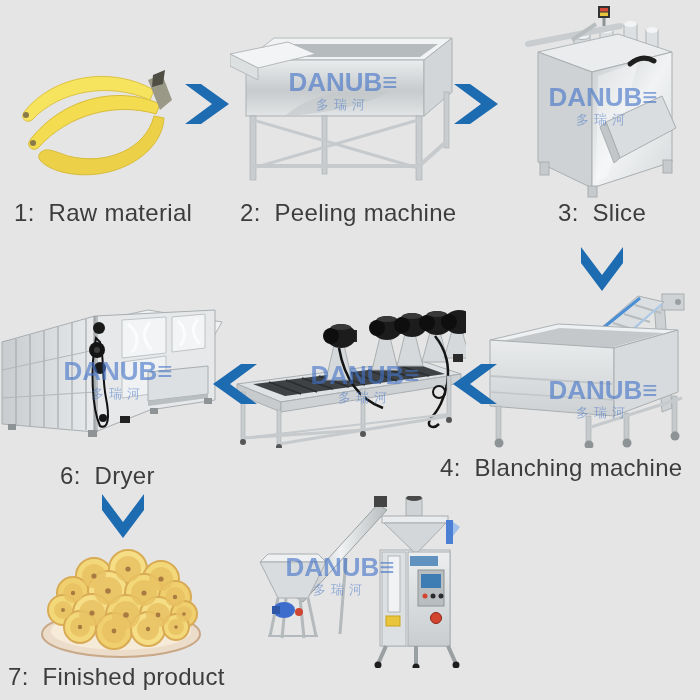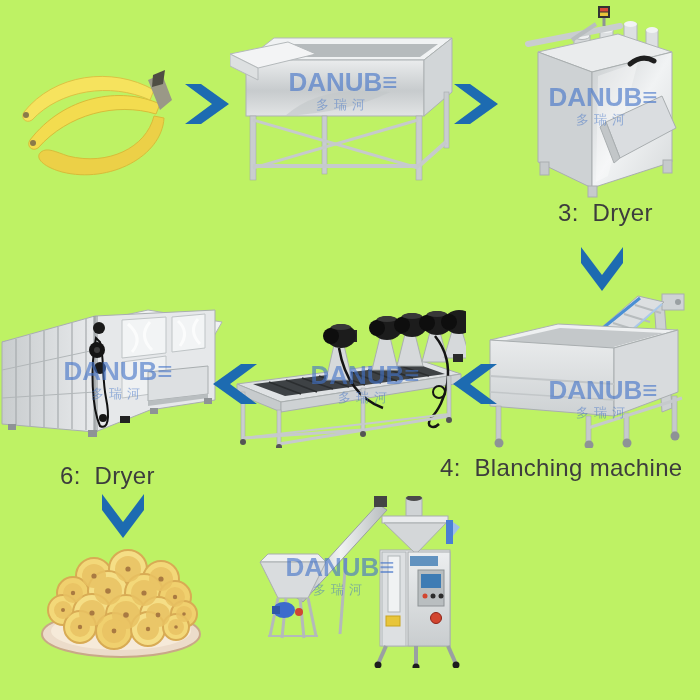--- a/index.html
+++ b/index.html
@@ -1,17 +1,17 @@
 <!DOCTYPE html>
 <html><head>
 <meta charset="utf-8">
 <style>
   html,body{margin:0;padding:0;}
   body{width:700px;height:700px;background:#ffffff;font-family:"Liberation Sans",sans-serif;}
-  #stage{position:relative;width:700px;height:700px;background:#bef264;overflow:hidden;}
+  #stage{position:relative;width:700px;height:700px;background:#e5e5e5;overflow:hidden;}
   .item{position:absolute;}
   .item svg{display:block;}
   .step-label{
     position:absolute;
     font-size:24px;
     color:#3d3d3d;
     white-space:pre;
     letter-spacing:0.3px;
     line-height:1.1;
   }
@@ -421,17 +421,20 @@
     <svg width="45" height="40" viewBox="0 0 45 40">
       <polygon points="45,0 29,0 1,20 29,40 45,40 18,20" fill="#1d6bb1"></polygon>
     </svg>
   </div>
   <div class="arrow" style="left:102px;top:494px;">
     <svg width="42" height="45" viewBox="0 0 42 45">
       <polygon points="0,0 21,28 42,0 42,16 21,44 0,16" fill="#1d6bb1"></polygon>
     </svg>
   </div>
 
-  <div class="step-label" style="left:558px;top:200px;">3:  Dryer</div>
+  <div class="step-label" style="left:14px;top:200px;">1:  Raw material</div>
+  <div class="step-label" style="left:240px;top:200px;">2:  Peeling machine</div>
+  <div class="step-label" style="left:558px;top:200px;">3:  Slice</div>
   <div class="step-label" style="left:440px;top:455px;">4:  Blanching machine</div>
   <div class="step-label" style="left:60px;top:455px;margin-top:8px;">6:  Dryer</div>
+  <div class="step-label" style="left:8px;top:664px;">7:  Finished product</div>
 
 </div>
 
 </body></html>

